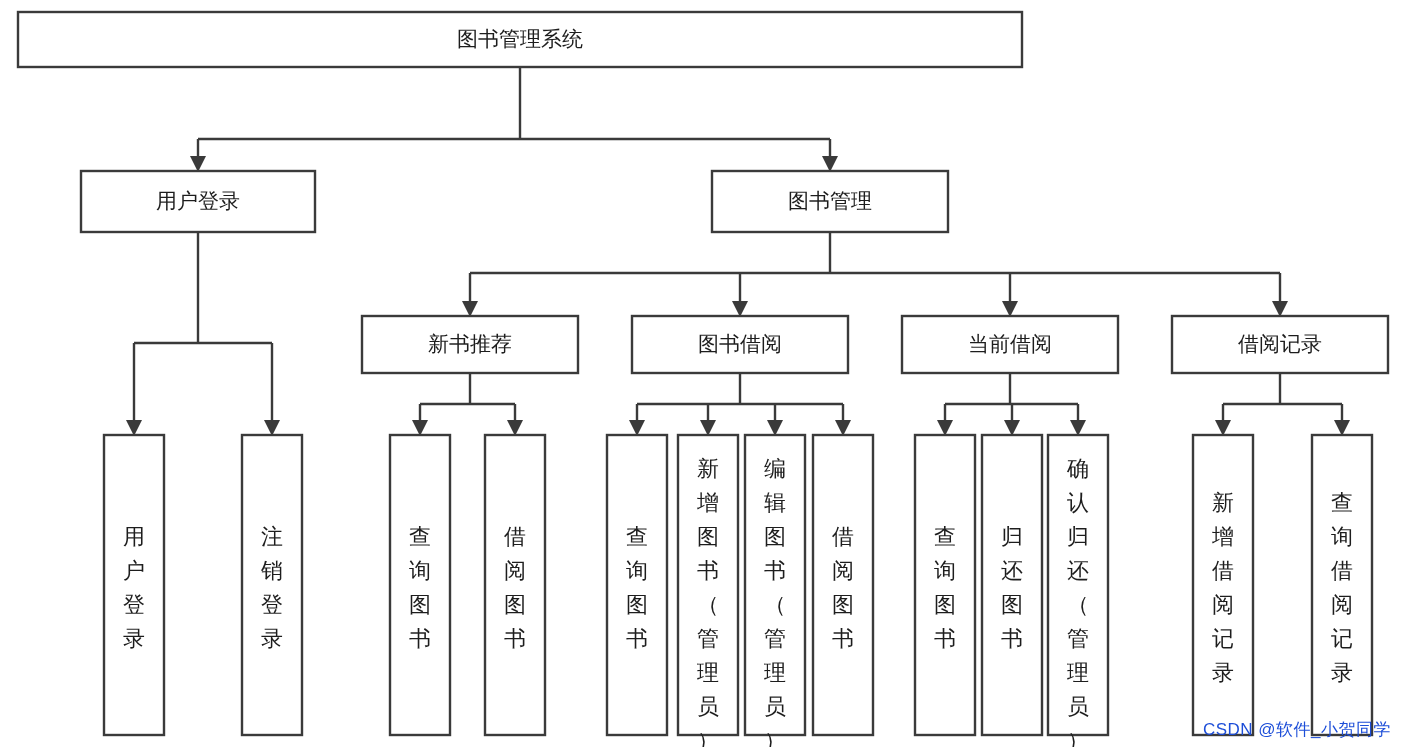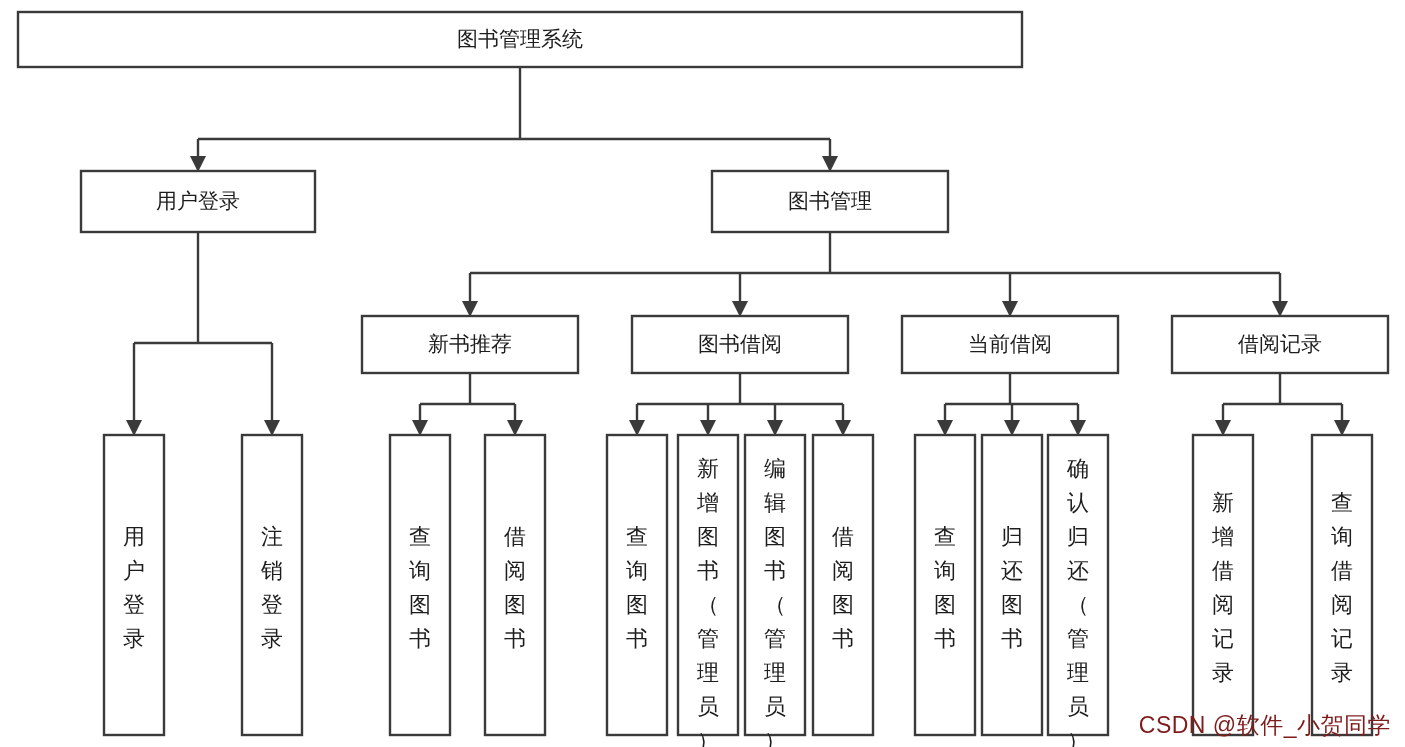--- a/index.html
+++ b/index.html
@@ -54,22 +54,22 @@
   }
   .edge-arrow {
     fill: #3a3a3a;
     stroke: none;
   }
   .watermark {
     position: absolute;
     right: 14px;
     bottom: 6px;
     font-family: "Liberation Sans", "DejaVu Sans", sans-serif;
-    font-size: 23px;
-    color: #7f1d1d;
+    font-size: 17px;
+    color: #1d4ed8;
     letter-spacing: 0.5px;
     white-space: nowrap;
     user-select: none;
   }
 </style>
 </head>
 <body>
 
 <div id="diagram-root">
   <svg class="flow" viewBox="0 0 1405 747">

